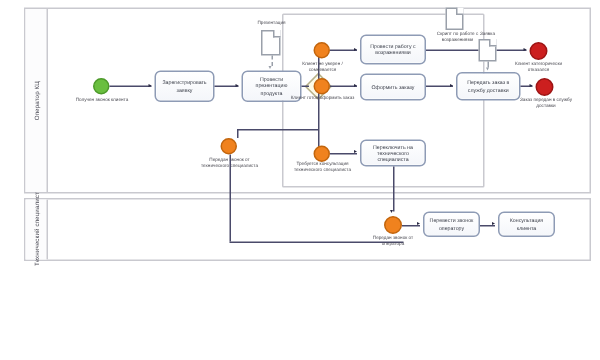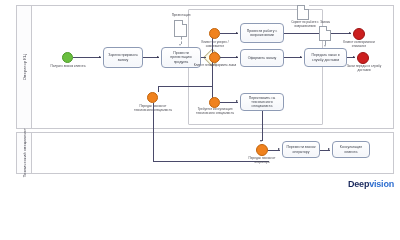--- a/index.html
+++ b/index.html
@@ -219,17 +219,14 @@
     <span>Перевести звонок оператору</span>
   </div>
 
   <div class="ln ln-h" style="left:320px;top:149.7px;width:10px;"></div>
   <div class="arrow" style="left:328px;top:148.3px;"></div>
 
   <div class="task" style="left:332px;top:141px;width:38px;height:17px;">
     <span>Консультация клиента</span>
   </div>
 
-  <div class="logo">
-    <span class="d">Deep</span><span class="v">vision</span>
-  </div>
 
 </div>
 
 </body></html>

